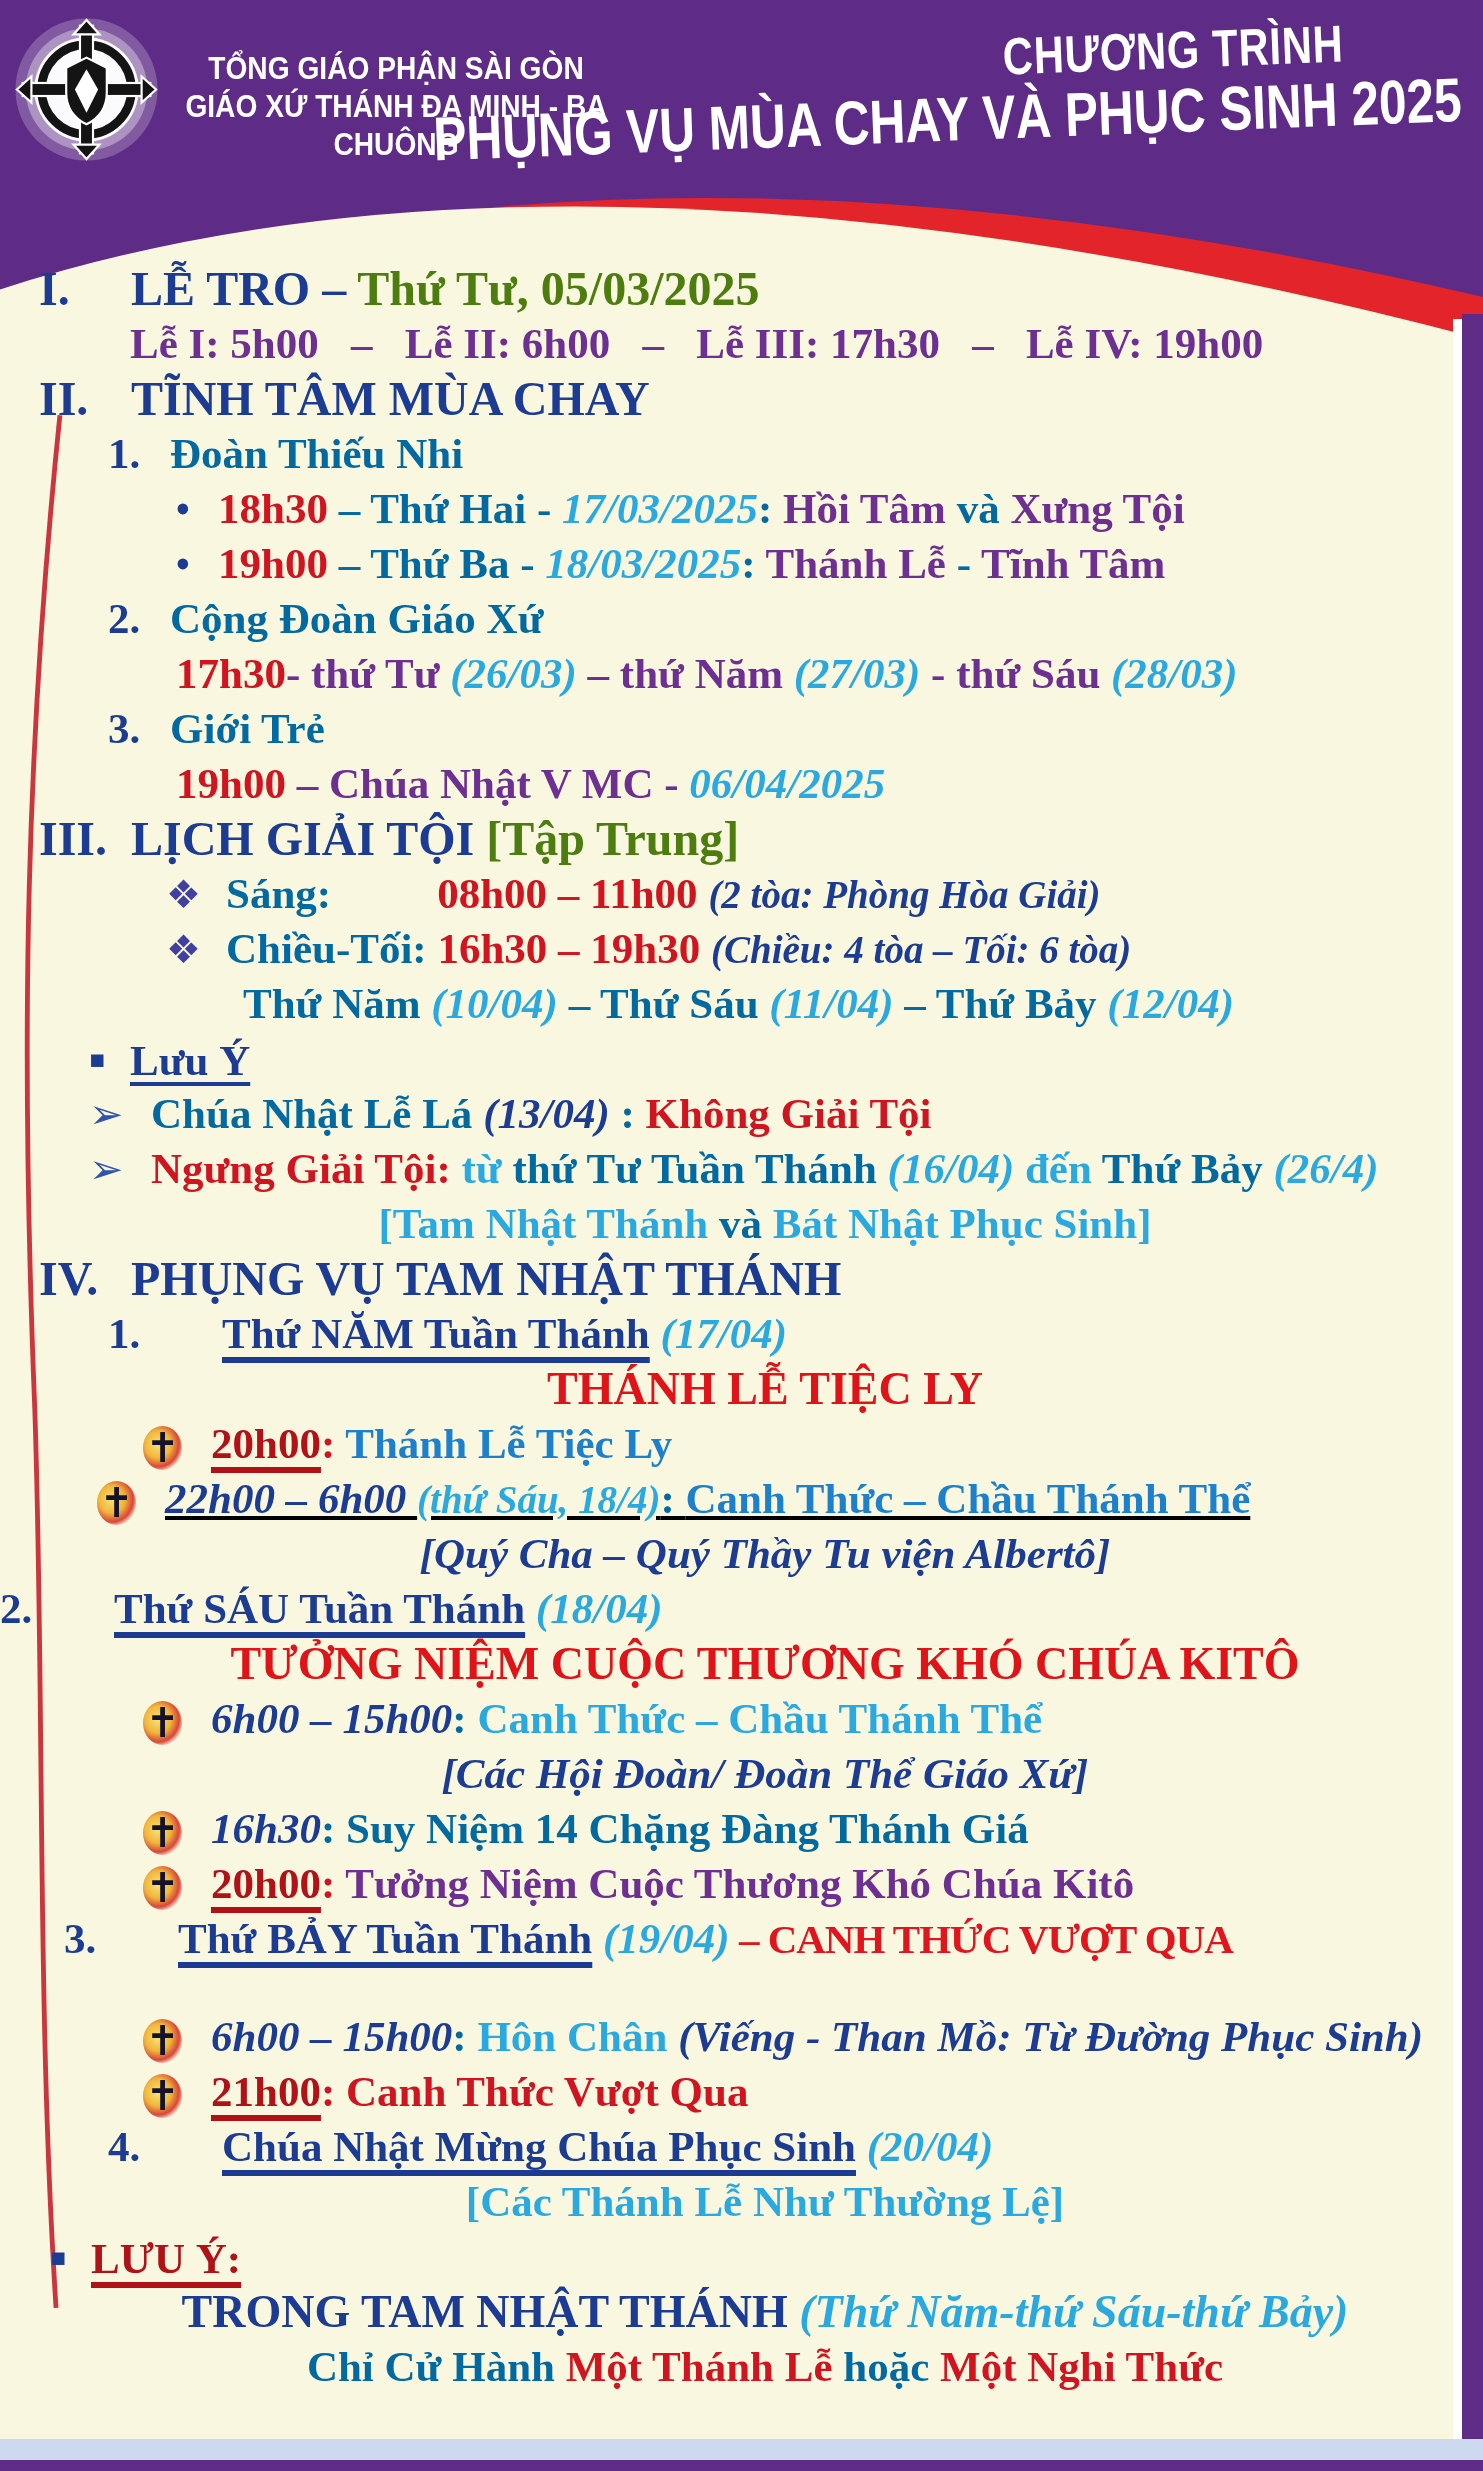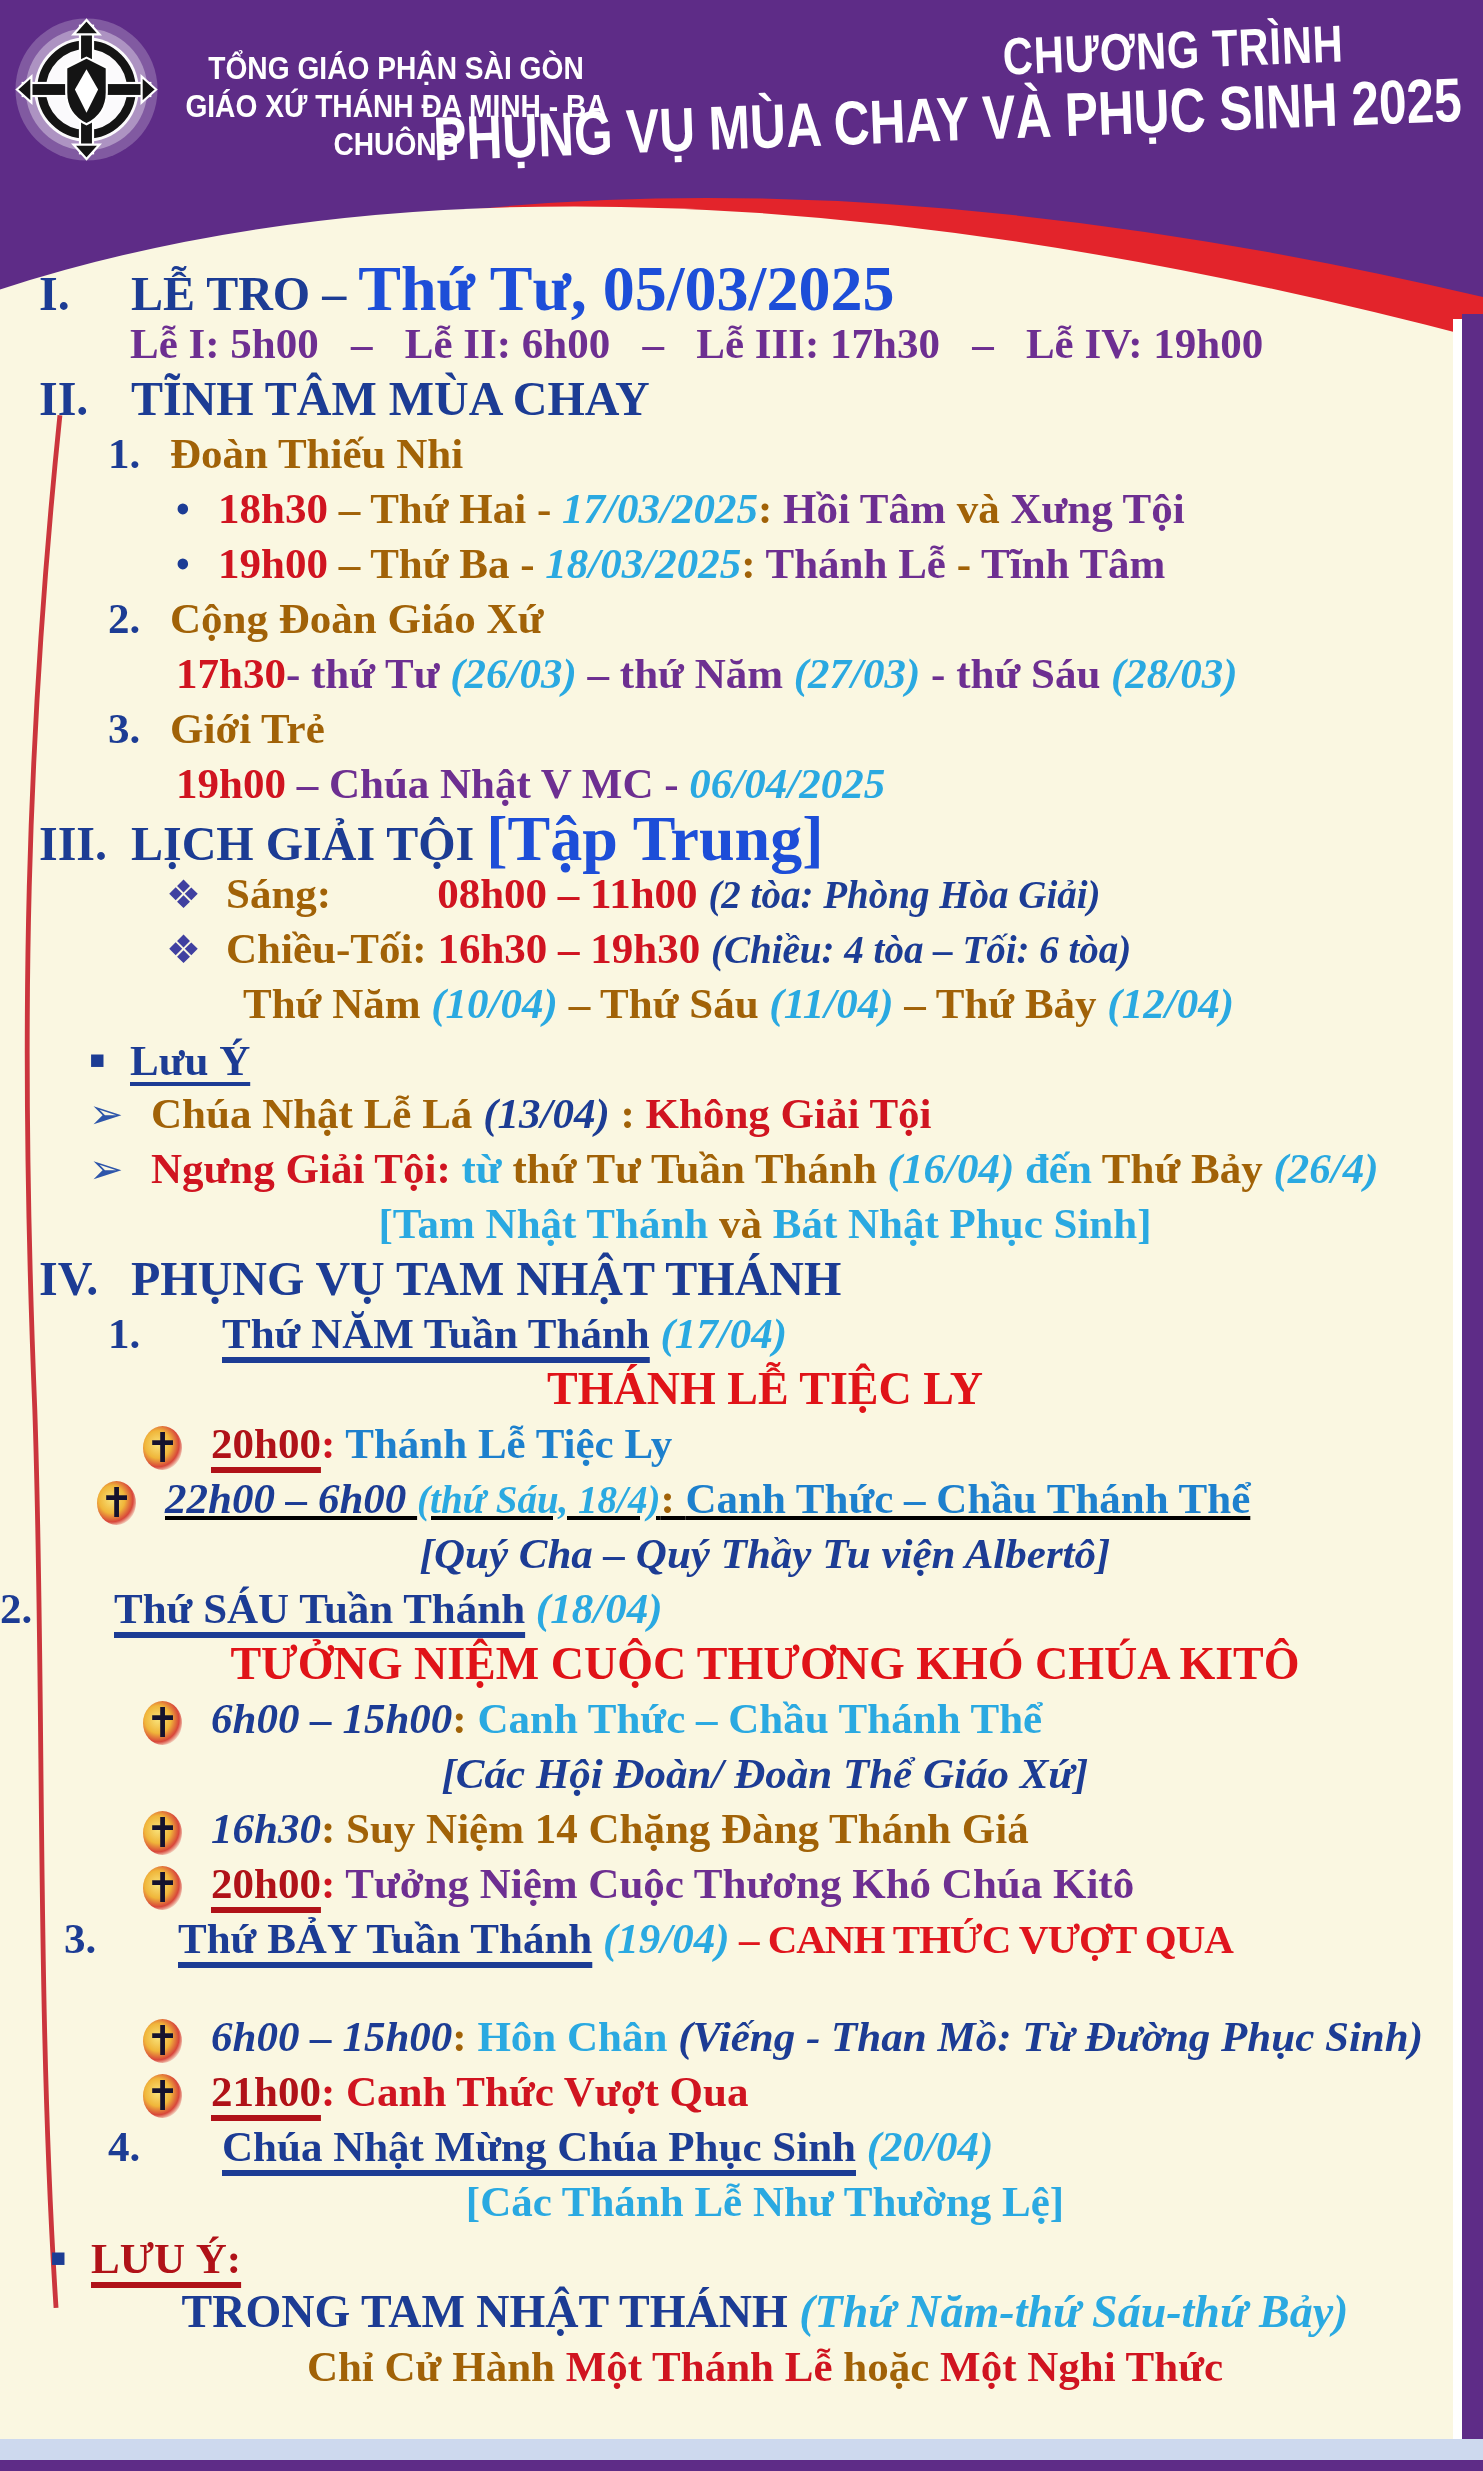--- a/index.html
+++ b/index.html
@@ -24,29 +24,29 @@
   .bottom-blue{position:absolute;left:0;right:0;bottom:11.6px;height:21px;background:#cdd9ee;}
   .bottom-bar{position:absolute;left:0;right:0;bottom:0;height:11.6px;background:#5E2C87;}
   .left-ribbon{position:absolute;left:0;top:0;}
   
   .content{position:absolute;top:261px;left:0;width:1453px;}
   .ln{height:55px;line-height:55px;white-space:nowrap;font-size:43px;font-weight:bold;}
   .ctr{text-align:center;padding-left:135px;padding-right:58px;}
   .s-rn{display:inline-block;width:92px;color:#1c3c94;font-size:48px;}
   .s-dn{display:inline-block;width:62px;color:#1c3c94;}
   .s-dn2{display:inline-block;width:114px;color:#1c3c94;}
-  .s-nv{color:#a16207;}
+  .s-nv{color:#0369a1;}
   .s-nv50{color:#1c3c94;font-size:48px;}
   .s-nv48{color:#1c3c94;font-size:46px;}
   .s-nvI{color:#1c3c94;font-style:italic;}
   .s-nvI40{color:#1c3c94;font-style:italic;font-size:39px;}
   .s-nvU{color:#1c3c94;text-decoration:underline;text-decoration-thickness:5.8px;text-underline-offset:8.7px;}
   .s-nvUsm{color:#1c3c94;text-decoration:underline;text-decoration-thickness:3.9px;text-underline-offset:6.8px;}
   .s-cy{color:#2aa9e1;}
-  .s-cy50{color:#1d4ed8;font-size:64px;}
+  .s-cy50{color:#4d7c0f;font-size:48px;}
   .s-cyI{color:#2aa9e1;font-style:italic;}
   .s-cyI40{color:#2aa9e1;font-style:italic;font-size:39px;}
   .s-cyI48{color:#2aa9e1;font-style:italic;font-size:46px;}
   .s-pu{color:#6d2f91;}
   .s-rd{color:#d01420;}
   .s-rd48{color:#e01318;font-size:46px;}
   .s-rdC{color:#e0151d;font-size:41px;letter-spacing:-1px;}
   .s-rdU{color:#b01218;text-decoration:underline;text-decoration-thickness:5.8px;text-underline-offset:8.7px;}
   .s-blu{color:#1d80cd;}
   .s-dot{display:inline-block;width:42px;color:#1c3c94;font-size:39px;}

